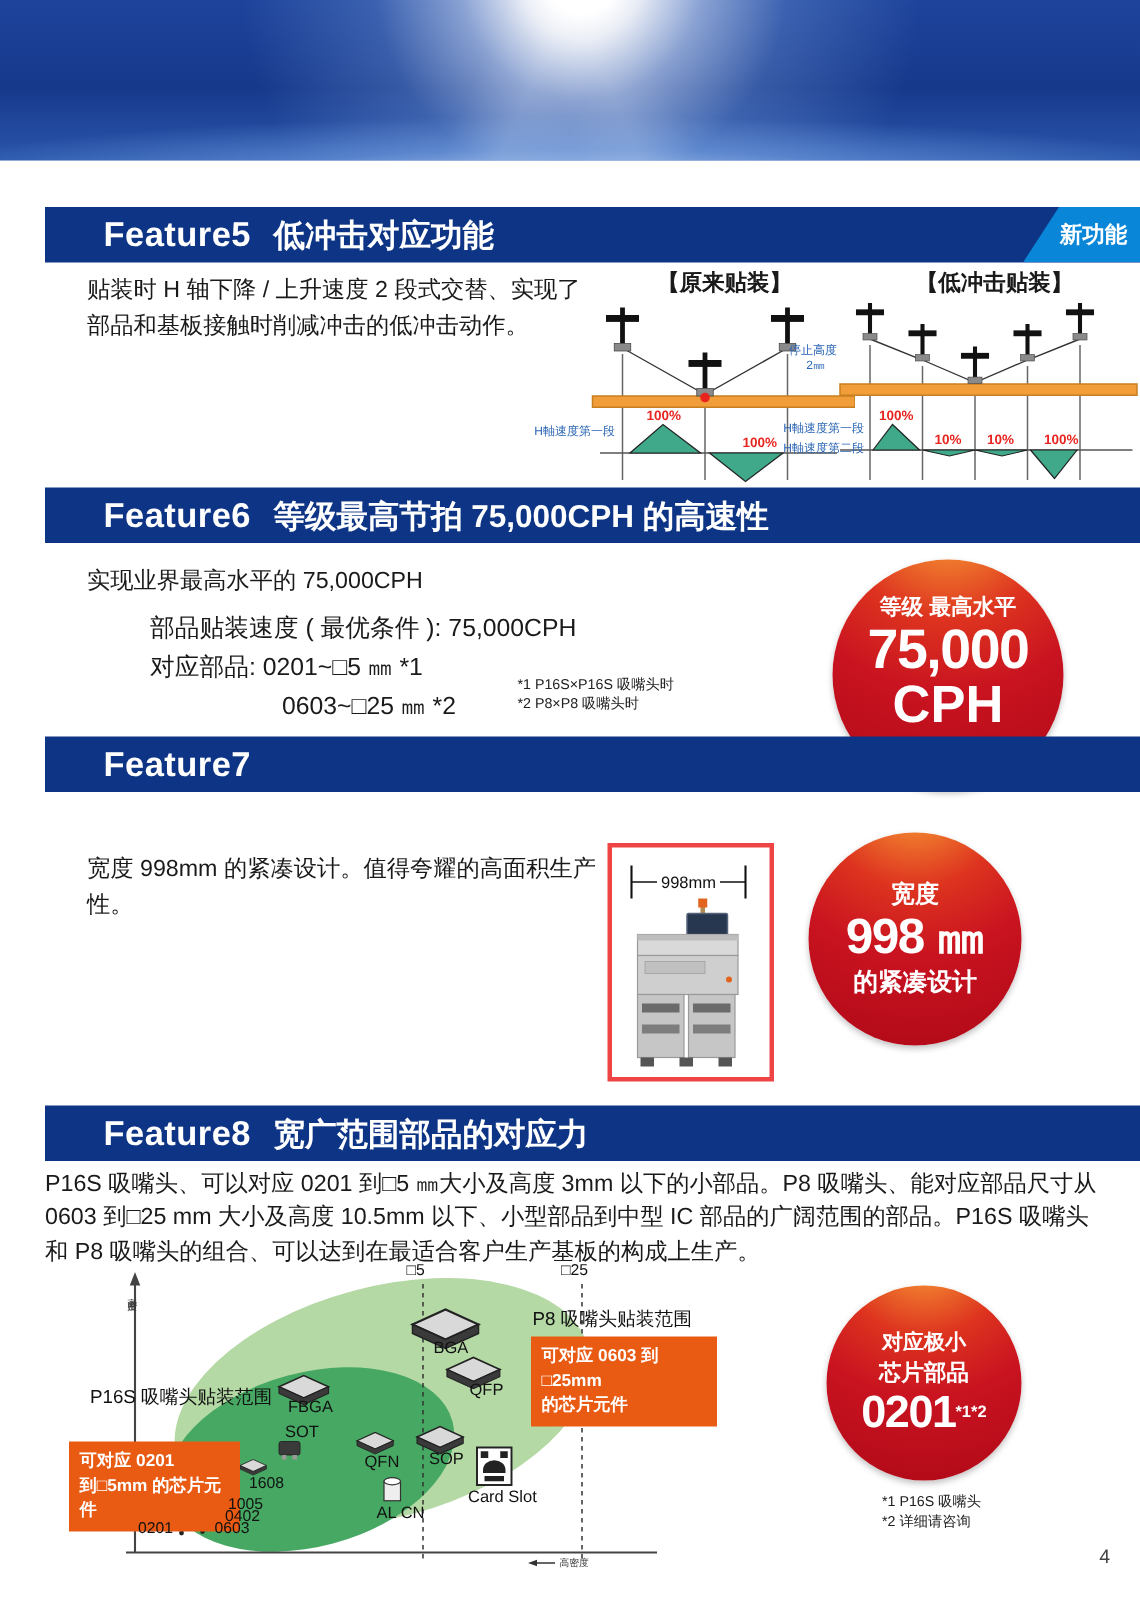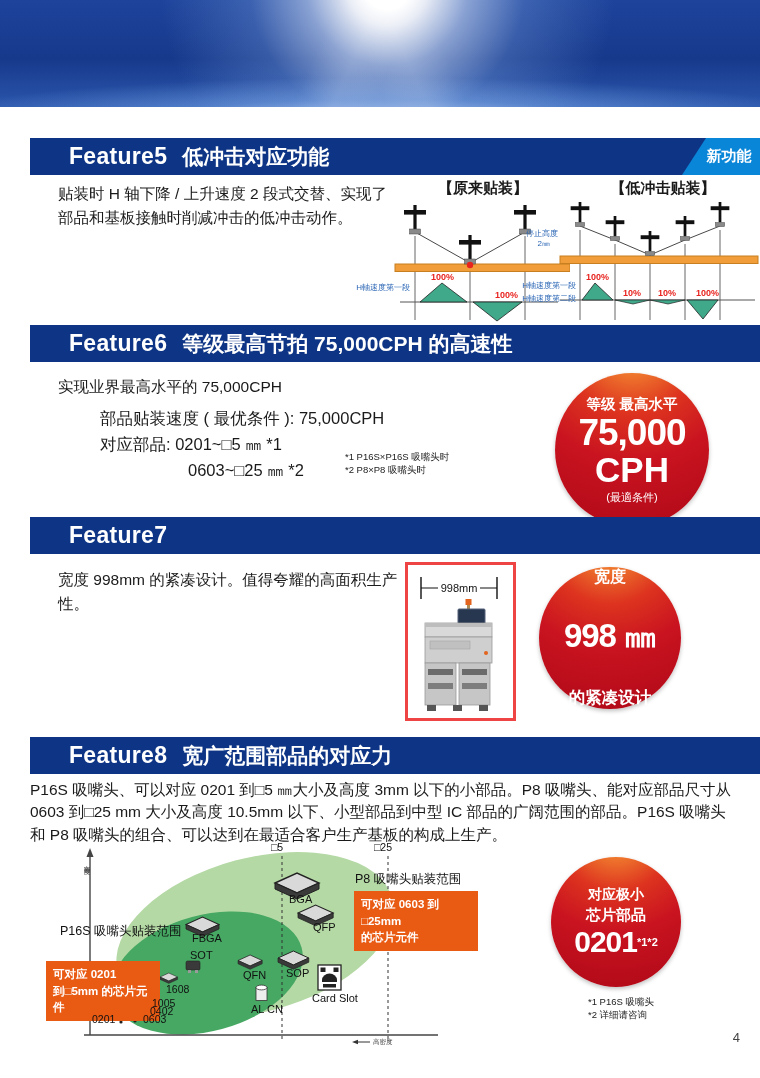--- a/index.html
+++ b/index.html
@@ -141,21 +141,21 @@
   <div class="note" style="left:345px;top:450px;">*1   P16S×P16S 吸嘴头时</div>
   <div class="note" style="left:345px;top:463px;">*2   P8×P8 吸嘴头时</div>
 
   <div class="circle" style="left:555px;top:373px;width:154px;height:154px;">
     <span class="t1">等级 最高水平</span>
     <span class="big">75,000</span>
     <span class="unit">CPH</span>
     <span class="b1">(最適条件)</span>
   </div>
 
-  <div class="fbar" style="top:517px;">
+  <div class="fbar" style="top:491px;">
     <span class="code">Feature7</span>
   </div>
   <p class="body-text" style="left:58px;top:568px;width:345px;">宽度 998mm 的紧凑设计。值得夸耀的高面积生产性。</p>
 
   <div class="machine-box">
     <svg width="103" height="151" viewBox="0 0 103 151">
       <line x1="13" y1="12" x2="13" y2="34" stroke="#111" stroke-width="1.4"></line>
       <line x1="89" y1="12" x2="89" y2="34" stroke="#111" stroke-width="1.4"></line>
       <line x1="13" y1="23" x2="30" y2="23" stroke="#111" stroke-width="1"></line>
       <line x1="72" y1="23" x2="89" y2="23" stroke="#111" stroke-width="1"></line>
@@ -173,21 +173,21 @@
       <rect x="20" y="104" width="25" height="6" fill="#6b6b6b"></rect>
       <rect x="54" y="104" width="25" height="6" fill="#6b6b6b"></rect>
       <rect x="20" y="118" width="25" height="6" fill="#7d7d7d"></rect>
       <rect x="54" y="118" width="25" height="6" fill="#7d7d7d"></rect>
       <rect x="19" y="140" width="9" height="6" fill="#555"></rect>
       <rect x="45" y="140" width="9" height="6" fill="#555"></rect>
       <rect x="71" y="140" width="9" height="6" fill="#555"></rect>
     </svg>
   </div>
 
-  <div class="circle" style="left:539px;top:567px;width:142px;height:142px;gap:31px;">
+  <div class="circle" style="left:539px;top:555px;width:142px;height:142px;">
     <span class="t1" style="font-size:16px;">宽度</span>
     <span class="big" style="font-size:33px;">998 ㎜</span>
     <span class="t1" style="font-size:16.5px;margin-top:4px;">的紧凑设计</span>
   </div>
 
   <div class="fbar" style="top:737px;">
     <span class="code">Feature8</span>
     <span class="ftitle">宽广范围部品的对应力</span>
   </div>
   <p class="body-text" style="left:30px;top:779px;width:706px;line-height:1.45;">P16S 吸嘴头、可以对应 0201 到□5 ㎜大小及高度 3mm 以下的小部品。P8 吸嘴头、能对应部品尺寸从 0603 到□25 mm 大小及高度 10.5mm 以下、小型部品到中型 IC 部品的广阔范围的部品。P16S 吸嘴头和 P8 吸嘴头的组合、可以达到在最适合客户生产基板的构成上生产。</p>

